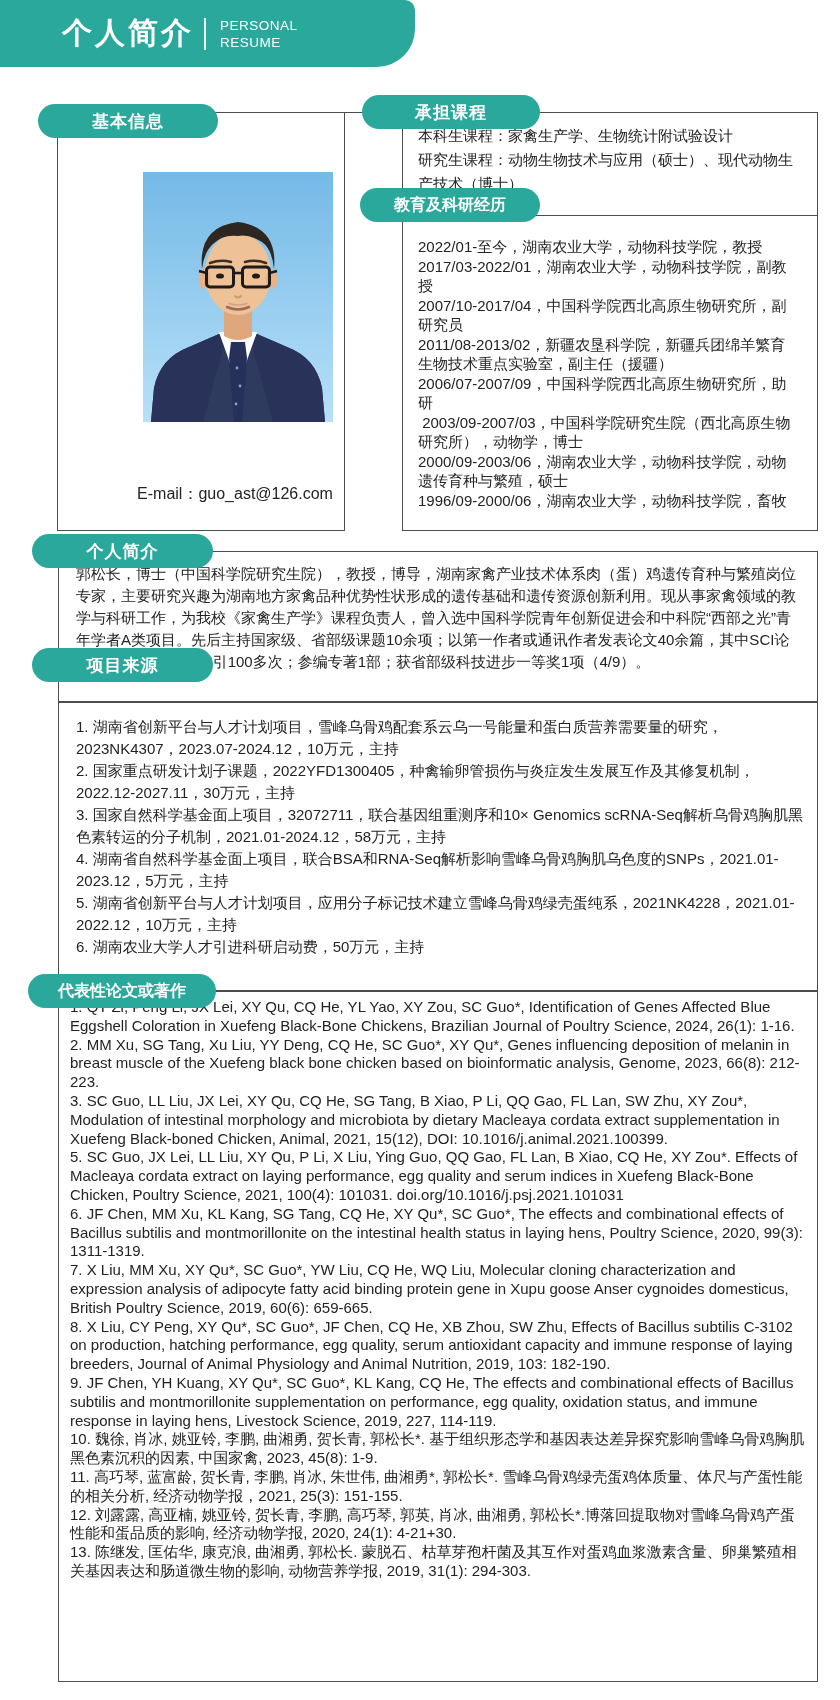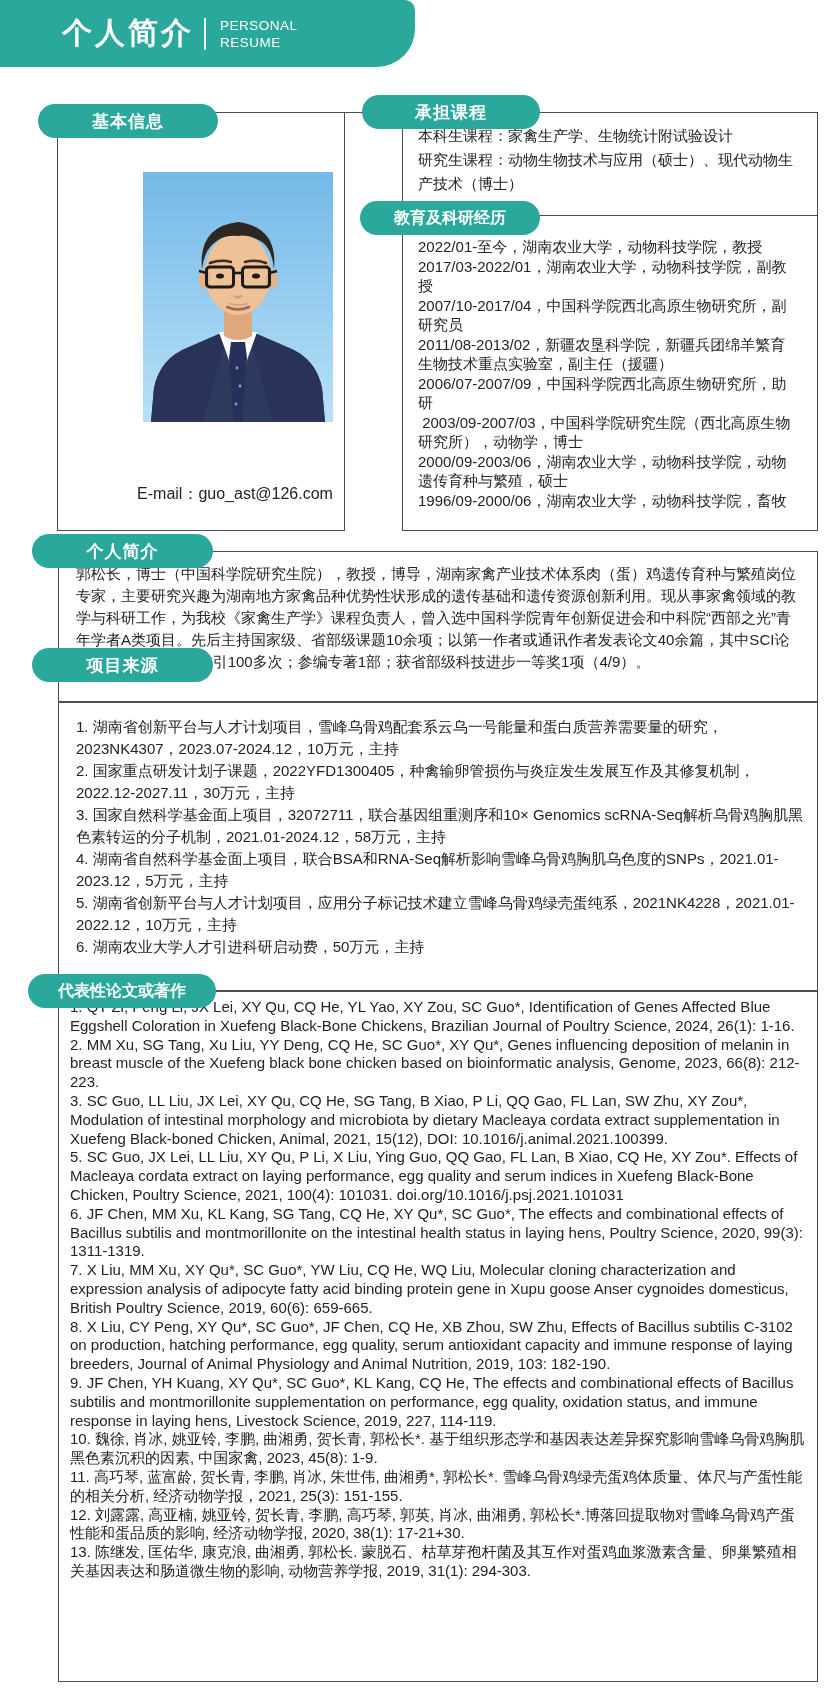--- a/index.html
+++ b/index.html
@@ -116,21 +116,21 @@
   <div class="box" style="left:402px;top:112px;width:416px;height:419px;"></div>
   <div class="hline" style="left:402px;top:215px;width:416px;"></div>
   <div class="pill" style="left:362px;top:95px;width:178px;">
     <span>承担课程</span>
   </div>
   <div class="courses-text">
     <div>本科生课程：家禽生产学、生物统计附试验设计</div>
     <div>研究生课程：动物生物技术与应用（硕士）、现代动物生产技术（博士）</div>
   </div>
 
-  <div class="pill small" style="left:360px;top:201px;width:180px;font-family:Liberation Mono, monospace;">
+  <div class="pill small" style="left:360px;top:188px;width:180px;font-family:Liberation Mono, monospace;">
     <span>教育及科研经历</span>
   </div>
   <div class="edu-text">
     <div>2022/01-至今，湖南农业大学，动物科技学院，教授</div>
     <div>2017/03-2022/01，湖南农业大学，动物科技学院，副教授</div>
     <div>2007/10-2017/04，中国科学院西北高原生物研究所，副研究员</div>
     <div>2011/08-2013/02，新疆农垦科学院，新疆兵团绵羊繁育生物技术重点实验室，副主任（援疆）</div>
     <div>2006/07-2007/09，中国科学院西北高原生物研究所，助研</div>
     <div> 2003/09-2007/03，中国科学院研究生院（西北高原生物研究所），动物学，博士</div>
     <div>2000/09-2003/06，湖南农业大学，动物科技学院，动物遗传育种与繁殖，硕士</div>
@@ -164,17 +164,17 @@
     <div>1. QT Zi, Peng Li, JX Lei, XY Qu, CQ He, YL Yao, XY Zou, SC Guo*, Identification of Genes Affected Blue Eggshell Coloration in Xuefeng Black-Bone Chickens, Brazilian Journal of Poultry Science, 2024, 26(1): 1-16.</div>
     <div>2. MM Xu, SG Tang, Xu Liu, YY Deng, CQ He, SC Guo*, XY Qu*, Genes influencing deposition of melanin in breast muscle of the Xuefeng black bone chicken based on bioinformatic analysis, Genome, 2023, 66(8): 212-223.</div>
     <div>3. SC Guo, LL Liu, JX Lei, XY Qu, CQ He, SG Tang, B Xiao, P Li, QQ Gao, FL Lan, SW Zhu, XY Zou*, Modulation of intestinal morphology and microbiota by dietary Macleaya cordata extract supplementation in Xuefeng Black-boned Chicken, Animal, 2021, 15(12), DOI: 10.1016/j.animal.2021.100399.</div>
     <div>5. SC Guo, JX Lei, LL Liu, XY Qu, P Li, X Liu, Ying Guo, QQ Gao, FL Lan, B Xiao, CQ He, XY Zou*. Effects of Macleaya cordata extract on laying performance, egg quality and serum indices in Xuefeng Black-Bone Chicken, Poultry Science, 2021, 100(4): 101031. doi.org/10.1016/j.psj.2021.101031</div>
     <div>6. JF Chen, MM Xu, KL Kang, SG Tang, CQ He, XY Qu*, SC Guo*, The effects and combinational effects of Bacillus subtilis and montmorillonite on the intestinal health status in laying hens, Poultry Science, 2020, 99(3): 1311-1319.</div>
     <div>7. X Liu, MM Xu, XY Qu*, SC Guo*, YW Liu, CQ He, WQ Liu, Molecular cloning characterization and expression analysis of adipocyte fatty acid binding protein gene in Xupu goose Anser cygnoides domesticus, British Poultry Science, 2019, 60(6): 659-665.</div>
     <div>8. X Liu, CY Peng, XY Qu*, SC Guo*, JF Chen, CQ He, XB Zhou, SW Zhu, Effects of Bacillus subtilis C-3102 on production, hatching performance, egg quality, serum antioxidant capacity and immune response of laying breeders, Journal of Animal Physiology and Animal Nutrition, 2019, 103: 182-190.</div>
     <div>9. JF Chen, YH Kuang, XY Qu*, SC Guo*, KL Kang, CQ He, The effects and combinational effects of Bacillus subtilis and montmorillonite supplementation on performance, egg quality, oxidation status, and immune response in laying hens, Livestock Science, 2019, 227, 114-119.</div>
     <div>10. 魏徐, 肖冰, 姚亚铃, 李鹏, 曲湘勇, 贺长青, 郭松长*. 基于组织形态学和基因表达差异探究影响雪峰乌骨鸡胸肌黑色素沉积的因素, 中国家禽, 2023, 45(8): 1-9.</div>
     <div>11. 高巧琴, 蓝富龄, 贺长青, 李鹏, 肖冰, 朱世伟, 曲湘勇*, 郭松长*. 雪峰乌骨鸡绿壳蛋鸡体质量、体尺与产蛋性能的相关分析, 经济动物学报，2021, 25(3): 151-155.</div>
-    <div>12. 刘露露, 高亚楠, 姚亚铃, 贺长青, 李鹏, 高巧琴, 郭英, 肖冰, 曲湘勇, 郭松长*.博落回提取物对雪峰乌骨鸡产蛋性能和蛋品质的影响, 经济动物学报, 2020, 38(1): 17-21+30.</div>
+    <div>12. 刘露露, 高亚楠, 姚亚铃, 贺长青, 李鹏, 高巧琴, 郭英, 肖冰, 曲湘勇, 郭松长*.博落回提取物对雪峰乌骨鸡产蛋性能和蛋品质的影响, 经济动物学报, 2020, 24(1): 4-21+30.</div>
     <div>13. 陈继发, 匡佑华, 康克浪, 曲湘勇, 郭松长. 蒙脱石、枯草芽孢杆菌及其互作对蛋鸡血浆激素含量、卵巢繁殖相关基因表达和肠道微生物的影响, 动物营养学报, 2019, 31(1): 294-303.</div>
   </div>
 
 </div>
 
 </body></html>

